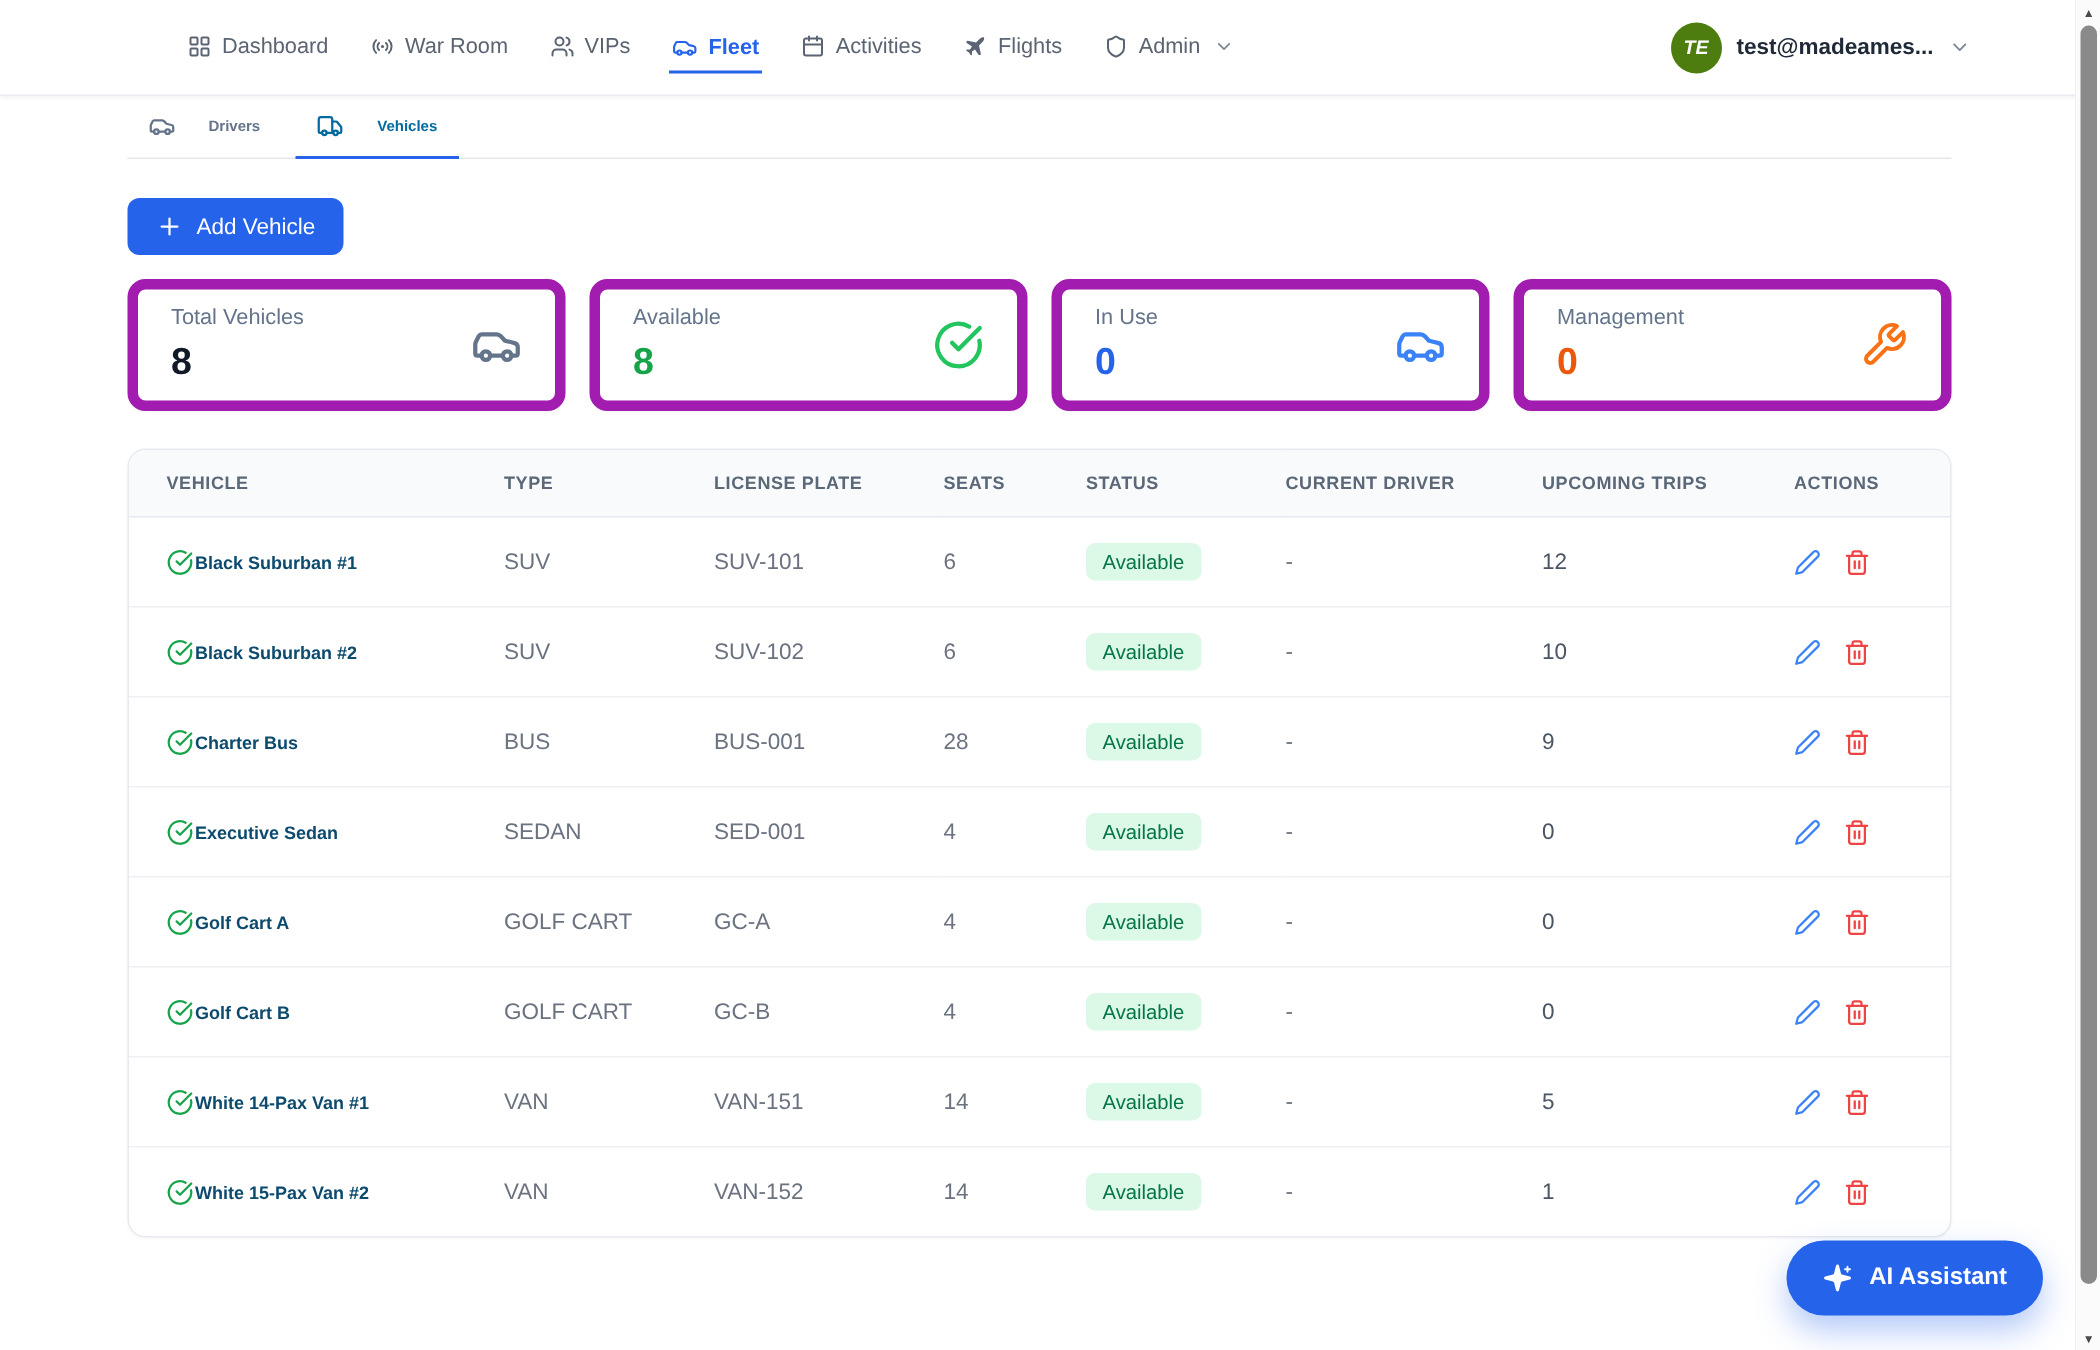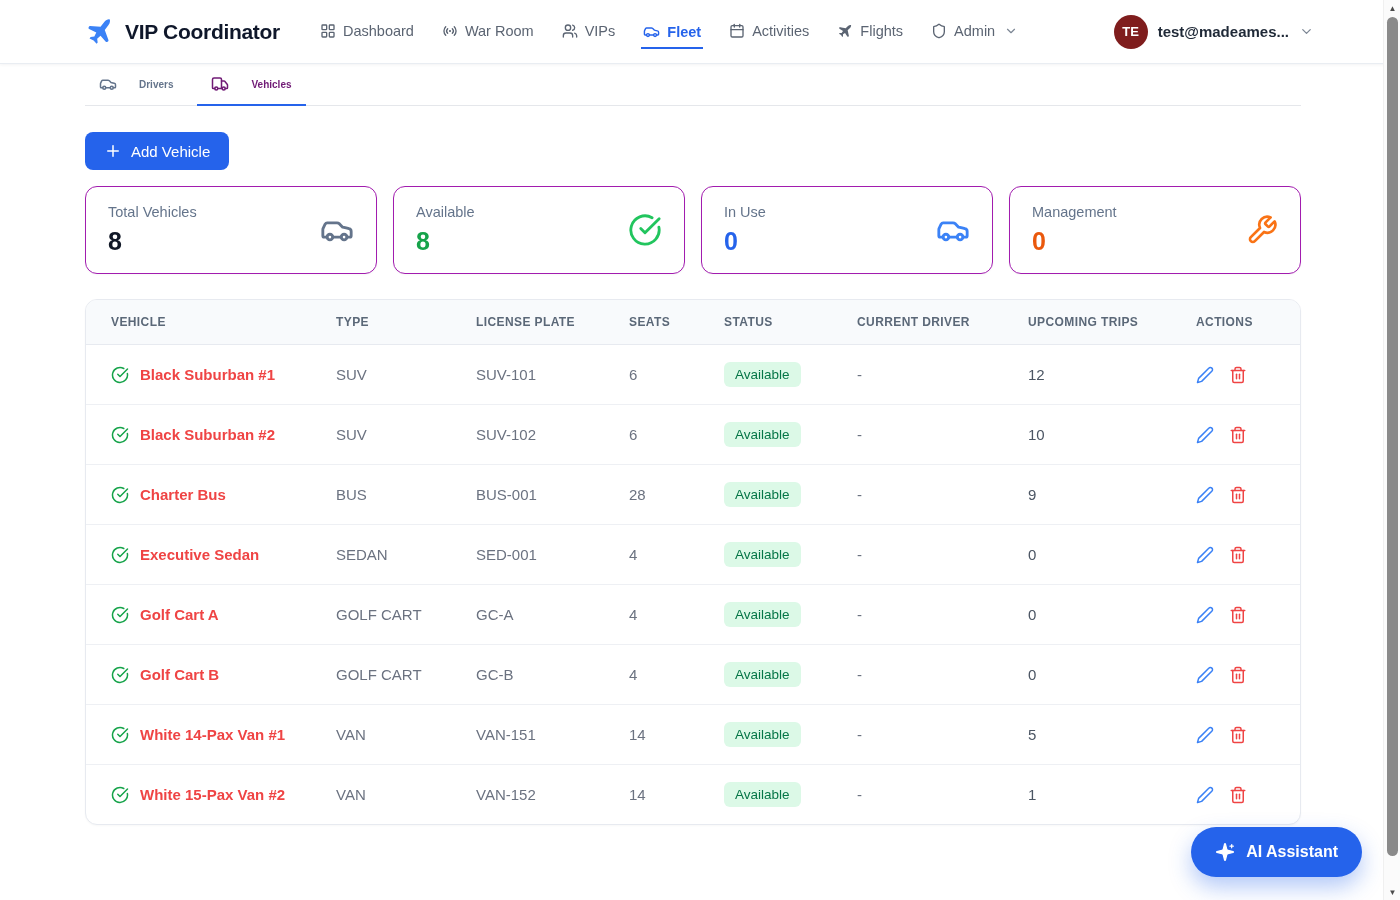--- a/index.html
+++ b/index.html
@@ -31,51 +31,51 @@
     display: flex; align-items: center; gap: 7px;
     font-size: 14.5px; color: #5b6472; cursor: pointer;
     padding: 9px 2px 7px; margin: 0 12px;
     border-bottom: 2px solid transparent;
   }
   .nav-item.active { color: #2563eb; border-bottom-color: #2563eb; font-weight: 600; }
   .nav-item .chev { margin-left: 2px; color: #7c8694; }
   .nav-user { display: flex; align-items: center; gap: 10px; cursor: pointer; padding-right: 56px; }
   .avatar {
     width: 34px; height: 34px; border-radius: 50%;
-    background: #7f1d1d; color: #fff; font-size: 13px; font-weight: 700;
-    display: flex; align-items: center; justify-content: center;
+    background: #4d7c0f; color: #fff; font-size: 13px; font-weight: 700;
+    display: flex; align-items: center; justify-content: center; font-style: italic;
   }
   .user-email { font-size: 15px; font-weight: 600; color: #1f2937; }
 
   
   .container { width: 1216px; margin-left: 85px; }
   .page-title { font-size: 31px; font-weight: 700; letter-spacing: -.5px; margin: 30px 0 34px; color: #0b1220; }
 
   .tabs { display: flex; gap: 10px; border-bottom: 1px solid #e5e7eb; }
   .tab {
     display: flex; align-items: center; gap: 22px;
     font-size: 10px; font-weight: 600; color: #64748b;
     padding: 11px 14px; cursor: pointer;
     border-bottom: 2px solid transparent; margin-bottom: -1px;
   }
-  .tab.active { color: #701a75; border-bottom-color: #2563eb; }
+  .tab.active { color: #0369a1; border-bottom-color: #2563eb; }
 
   .toolbar { display: flex; justify-content: flex-start; margin: 26px 0 16px; }
   .btn-primary {
     display: flex; align-items: center; gap: 9px;
     height: 38px; padding: 0 19px;
     background: #2563eb; color: #fff; border: none; border-radius: 8px;
     font-family: "Liberation Sans", sans-serif; font-size: 15px; font-weight: 500;
     cursor: pointer;
   }
 
   
   .stats { display: grid; grid-template-columns: repeat(4, 1fr); gap: 16px; margin-bottom: 25px; }
   .stat-card {
-    border: 1px solid #a21caf; border-radius: 12px; background: #fff;
+    border: 7px solid #a21caf; border-radius: 12px; background: #fff;
     padding: 18px 22px; height: 88px;
     display: flex; align-items: center; justify-content: space-between;
     box-shadow: 0 1px 2px rgba(15,23,42,.03);
   }
   .stat-label { font-size: 14.5px; color: #64748b; margin-bottom: 7px; }
   .stat-value { font-size: 25px; font-weight: 700; }
 
   
   .table-card {
     border: 1px solid #e7eaf0; border-radius: 12px; overflow: hidden;
@@ -90,21 +90,21 @@
   }
   thead th:first-child { padding-left: 25px; }
   tbody td {
     padding: 17px 10px 17px 0;
     font-size: 15px; color: #6b7280;
     border-top: 1px solid #eef0f4;
     vertical-align: middle;
   }
   tbody tr:first-child td { border-top: none; }
   tbody td:first-child { padding-left: 25px; }
-  .veh-name { display: flex; align-items: center; gap: 11px; font-weight: 700; color: #ef4444; font-size: 15px; }
+  .veh-name { display: flex; align-items: center; gap: 1px; font-weight: 700; color: #0c4a6e; font-size: 12px; }
   .badge {
     display: inline-block; background: #dcf9e7; color: #067647;
     font-size: 13.5px; font-weight: 500;
     padding: 5px 11px; border-radius: 6px;
   }
   .trips { color: #4b5563; }
   .actions { display: flex; align-items: center; gap: 15px; }
   .icon-btn { cursor: pointer; background: none; border: none; padding: 0; }
   .edit-ic { color: #3b82f6; }
   .del-ic { color: #ef4444; }
@@ -123,28 +123,20 @@
   .sb-arrow { position: absolute; left: 0; width: 17px; height: 16px; display: flex; align-items: center; justify-content: center; font-size: 8px; color: #4b4b4b; cursor: pointer; }
   .sb-up { top: 0; }
   .sb-down { bottom: 0; }
   .sb-thumb { position: absolute; left: 3px; width: 11px; top: 17px; bottom: 44px; background: #8a8a8a; border-radius: 6px; cursor: pointer; }
 </style>
 </head>
 <body>
 
 <header class="navbar">
   <div class="nav-left">
-    <div class="brand">
-      <span>
-        <svg width="30" height="30" viewBox="0 0 24 24" fill="#3b82f6" style="transform:rotate(-8deg)">
-          <path d="M17.8 19.2 16 11l3.5-3.5C21 6 21.5 4 21 3c-1-.5-3 0-4.5 1.5L13 8 4.8 6.2c-.5-.1-.9.1-1.1.5l-.3.5c-.2.5-.1 1 .3 1.3L9 12l-2 3H4l-1 1 3 2 2 3 1-1v-3l3-2 3.5 5.3c.3.4.8.5 1.3.3l.5-.2c.4-.3.6-.7.5-1.2z"></path>
-        </svg>
-      </span>
-      <span class="brand-name">VIP Coordinator</span>
-    </div>
     <nav class="nav-items">
       <div class="nav-item">
         <span>
           <svg width="16" height="16" viewBox="0 0 24 24" fill="none" stroke="currentColor" stroke-width="2" stroke-linecap="round" stroke-linejoin="round">
               <rect x="3" y="3" width="7" height="7" rx="1"></rect>
               <rect x="14" y="3" width="7" height="7" rx="1"></rect>
               <rect x="14" y="14" width="7" height="7" rx="1"></rect>
               <rect x="3" y="14" width="7" height="7" rx="1"></rect>
             </svg>
         </span>

